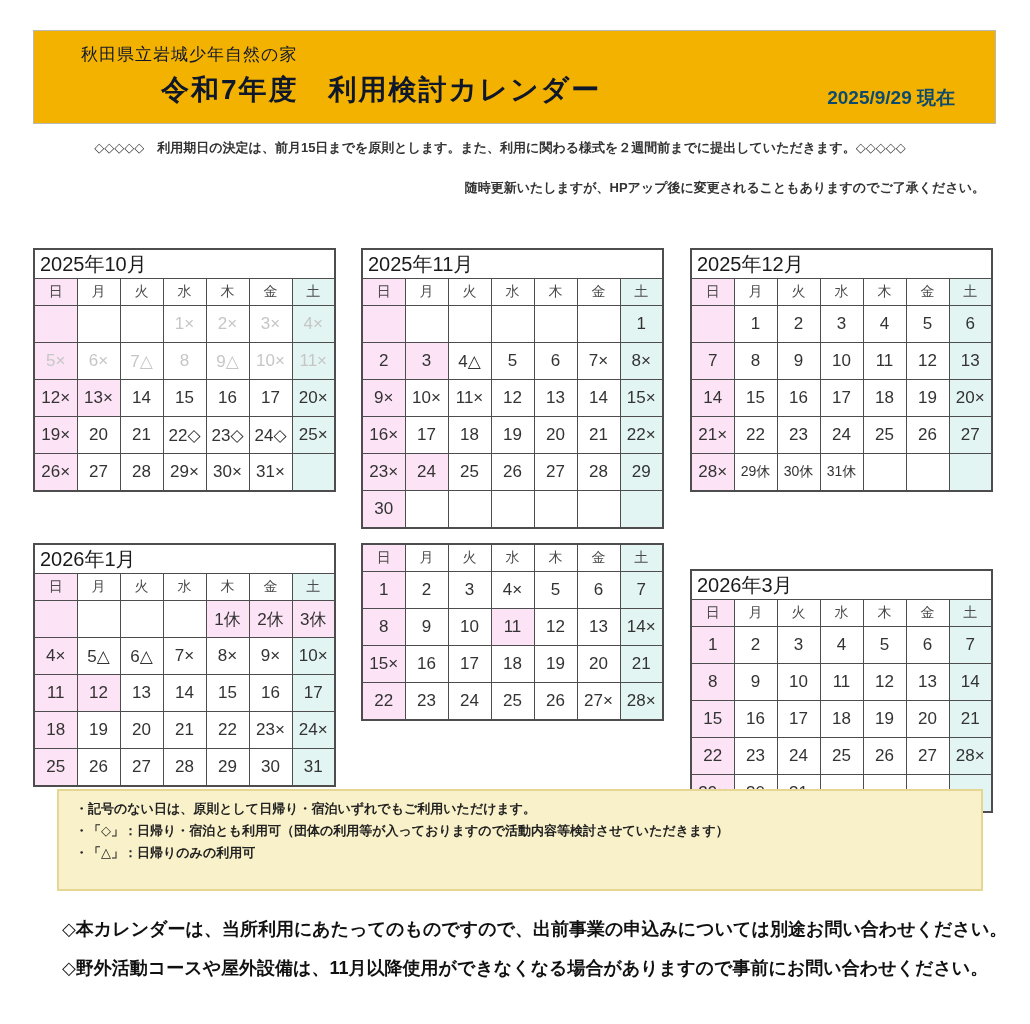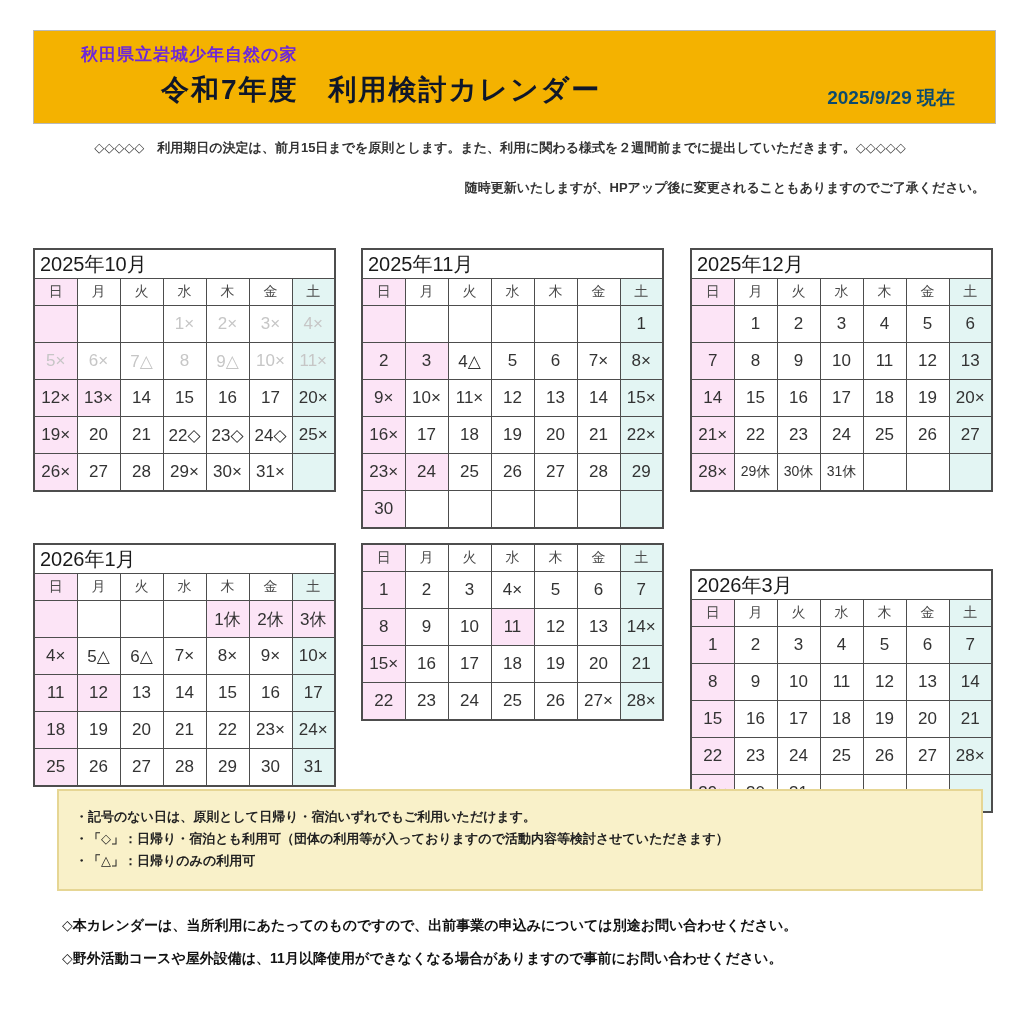--- a/index.html
+++ b/index.html
@@ -1,21 +1,21 @@
 <!DOCTYPE html>
 <html><head>
 <meta charset="utf-8">
 <style>
   html,body{margin:0;padding:0;background:#ffffff;}
   body{font-family:"Liberation Sans","DejaVu Sans",sans-serif;}
   .page{position:relative;width:1030px;height:1024px;background:#ffffff;overflow:hidden;}
 
   
   .band{position:absolute;left:33px;top:30px;width:963px;height:94px;background:#f4b200;border:1px solid #b9b9b9;box-sizing:border-box;}
-  .band-org{position:absolute;left:47px;top:12px;font-size:17px;font-weight:bold;color:#6d28d9;letter-spacing:1px;}
+  .band-org{position:absolute;left:47px;top:12px;font-size:17px;font-weight:normal;color:#0f172a;letter-spacing:1px;}
   .band-title{position:absolute;left:127px;top:40px;font-size:28px;font-weight:bold;color:#0f172a;letter-spacing:2px;}
   .band-asof{position:absolute;right:40px;top:54px;font-size:19px;font-weight:bold;color:#0c4a6e;}
 
   
   .note-top{position:absolute;left:0;top:139px;width:1000px;text-align:center;font-size:13px;font-weight:bold;color:#333333;}
   .note-update{position:absolute;right:45px;top:179px;font-size:13px;font-weight:bold;color:#333333;}
 
   
   .cal{position:absolute;width:303px;}
   .pos0{left:33px;top:220px}.pos1{left:361px;top:220px}.pos2{left:690px;top:220px}
@@ -25,27 +25,27 @@
   .cal-title{height:28px;font-size:20px;color:#1a1a1a;padding-left:5px !important;background:#ffffff;}
   .wd{height:26px;text-align:center;font-size:14px;color:#4a4a4a;}
   .day{height:36px;text-align:center;font-size:17px;color:#333333;}
   .sun{background:#fce4f6;}
   .sat{background:#e3f5f3;}
   .pink{background:#fce4f6 !important;}
   .gray{color:#c6c6c6;}
   .small{font-size:14px;}
 
   
-  .legend{position:absolute;left:57px;top:789px;width:926px;height:102px;background:#f9f1c9;border:2px solid #e6d694;box-sizing:border-box;padding:15px 16px;}
+  .legend{position:absolute;left:57px;top:789px;width:926px;height:102px;background:#f9f1c9;border:2px solid #e6d694;box-sizing:border-box;padding:7px 16px;}
   .lg{font-size:13px;font-weight:bold;color:#222222;line-height:22px;}
   .lg-x{display:inline-block;width:412px;}
 
   
   .footnotes{position:absolute;left:62px;top:917px;}
-  .fn{font-size:14px;font-weight:bold;color:#111111;margin-bottom:15px;}
+  .fn{font-size:18px;font-weight:bold;color:#111111;margin-bottom:15px;}
 </style>
 </head>
 <body>
 
 <div class="page">
 
   <div class="band">
     <div class="band-org">秋田県立岩城少年自然の家</div>
     <div class="band-title">令和7年度　利用検討カレンダー</div>
     <div class="band-asof">2025/9/29 現在</div>

